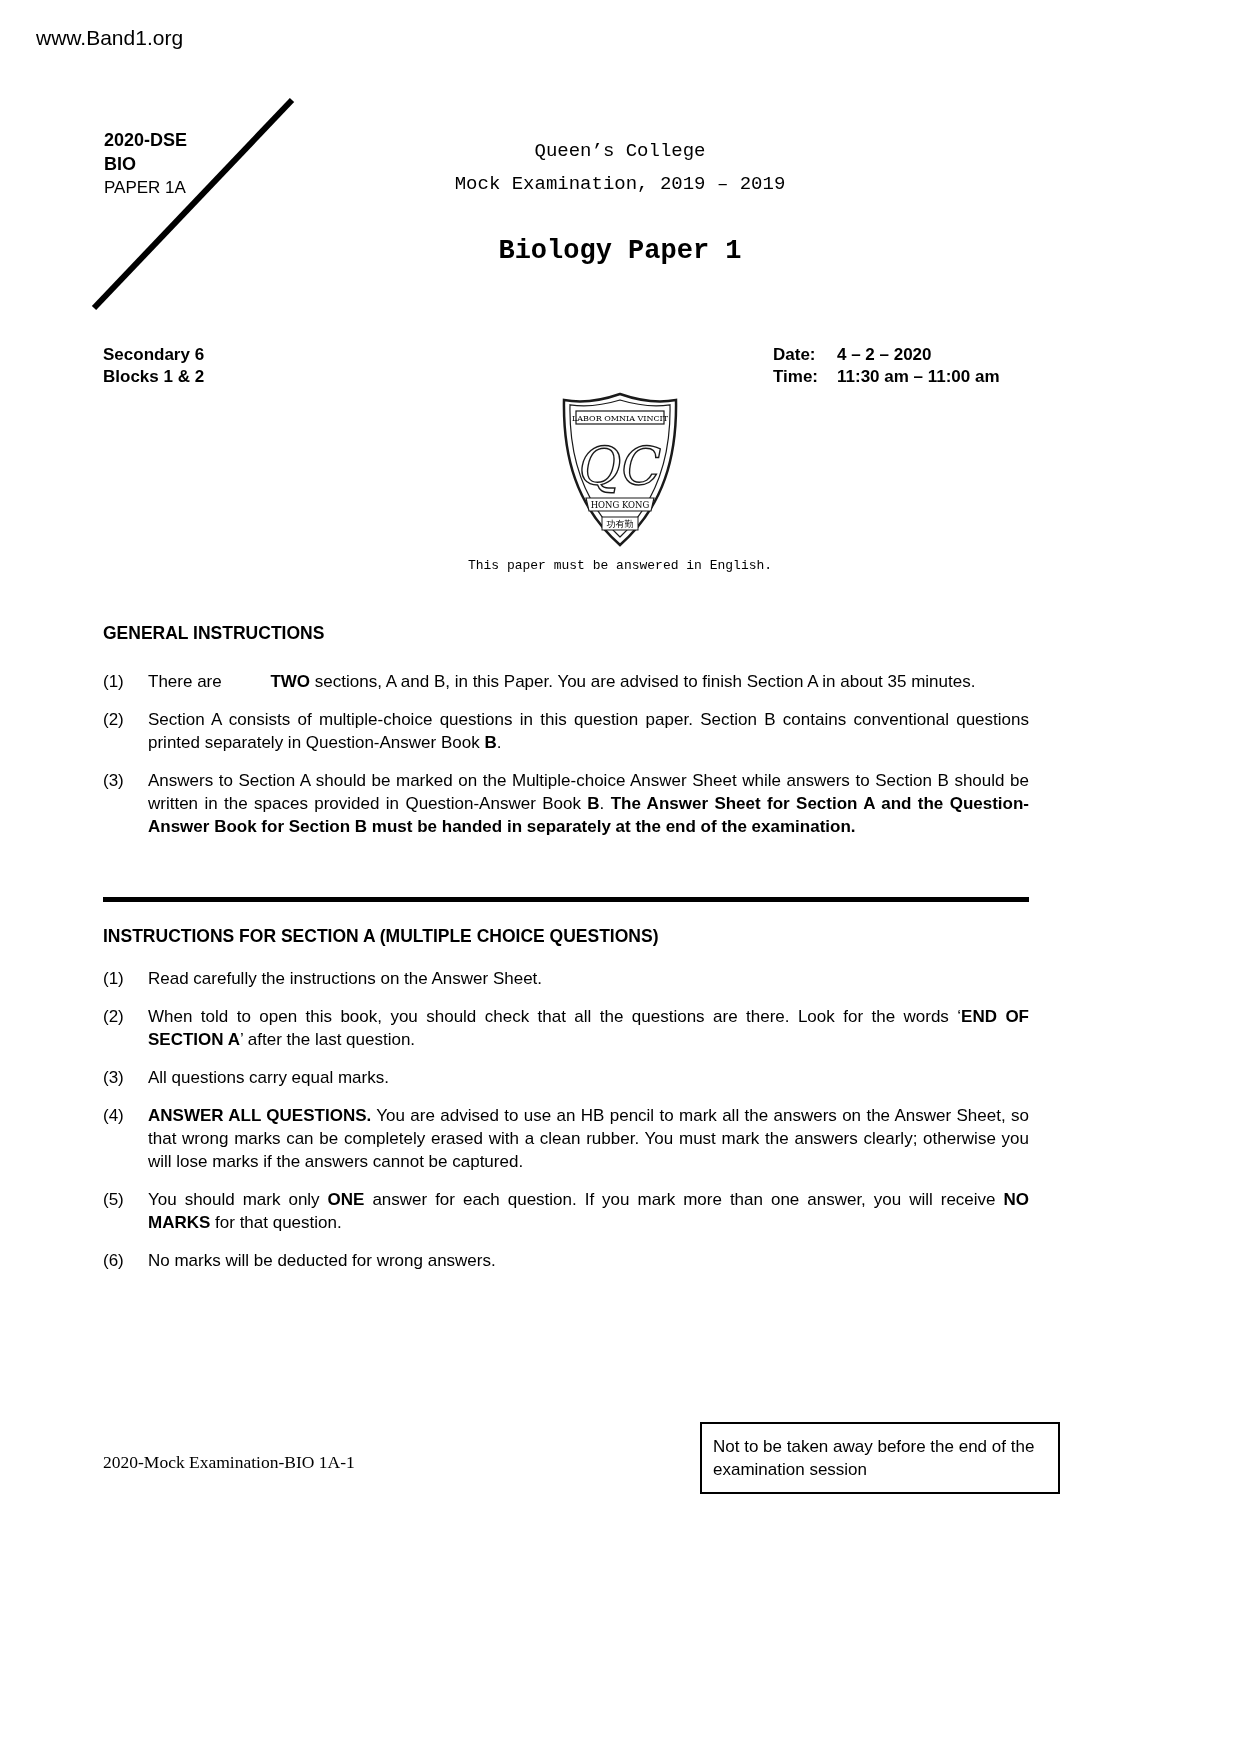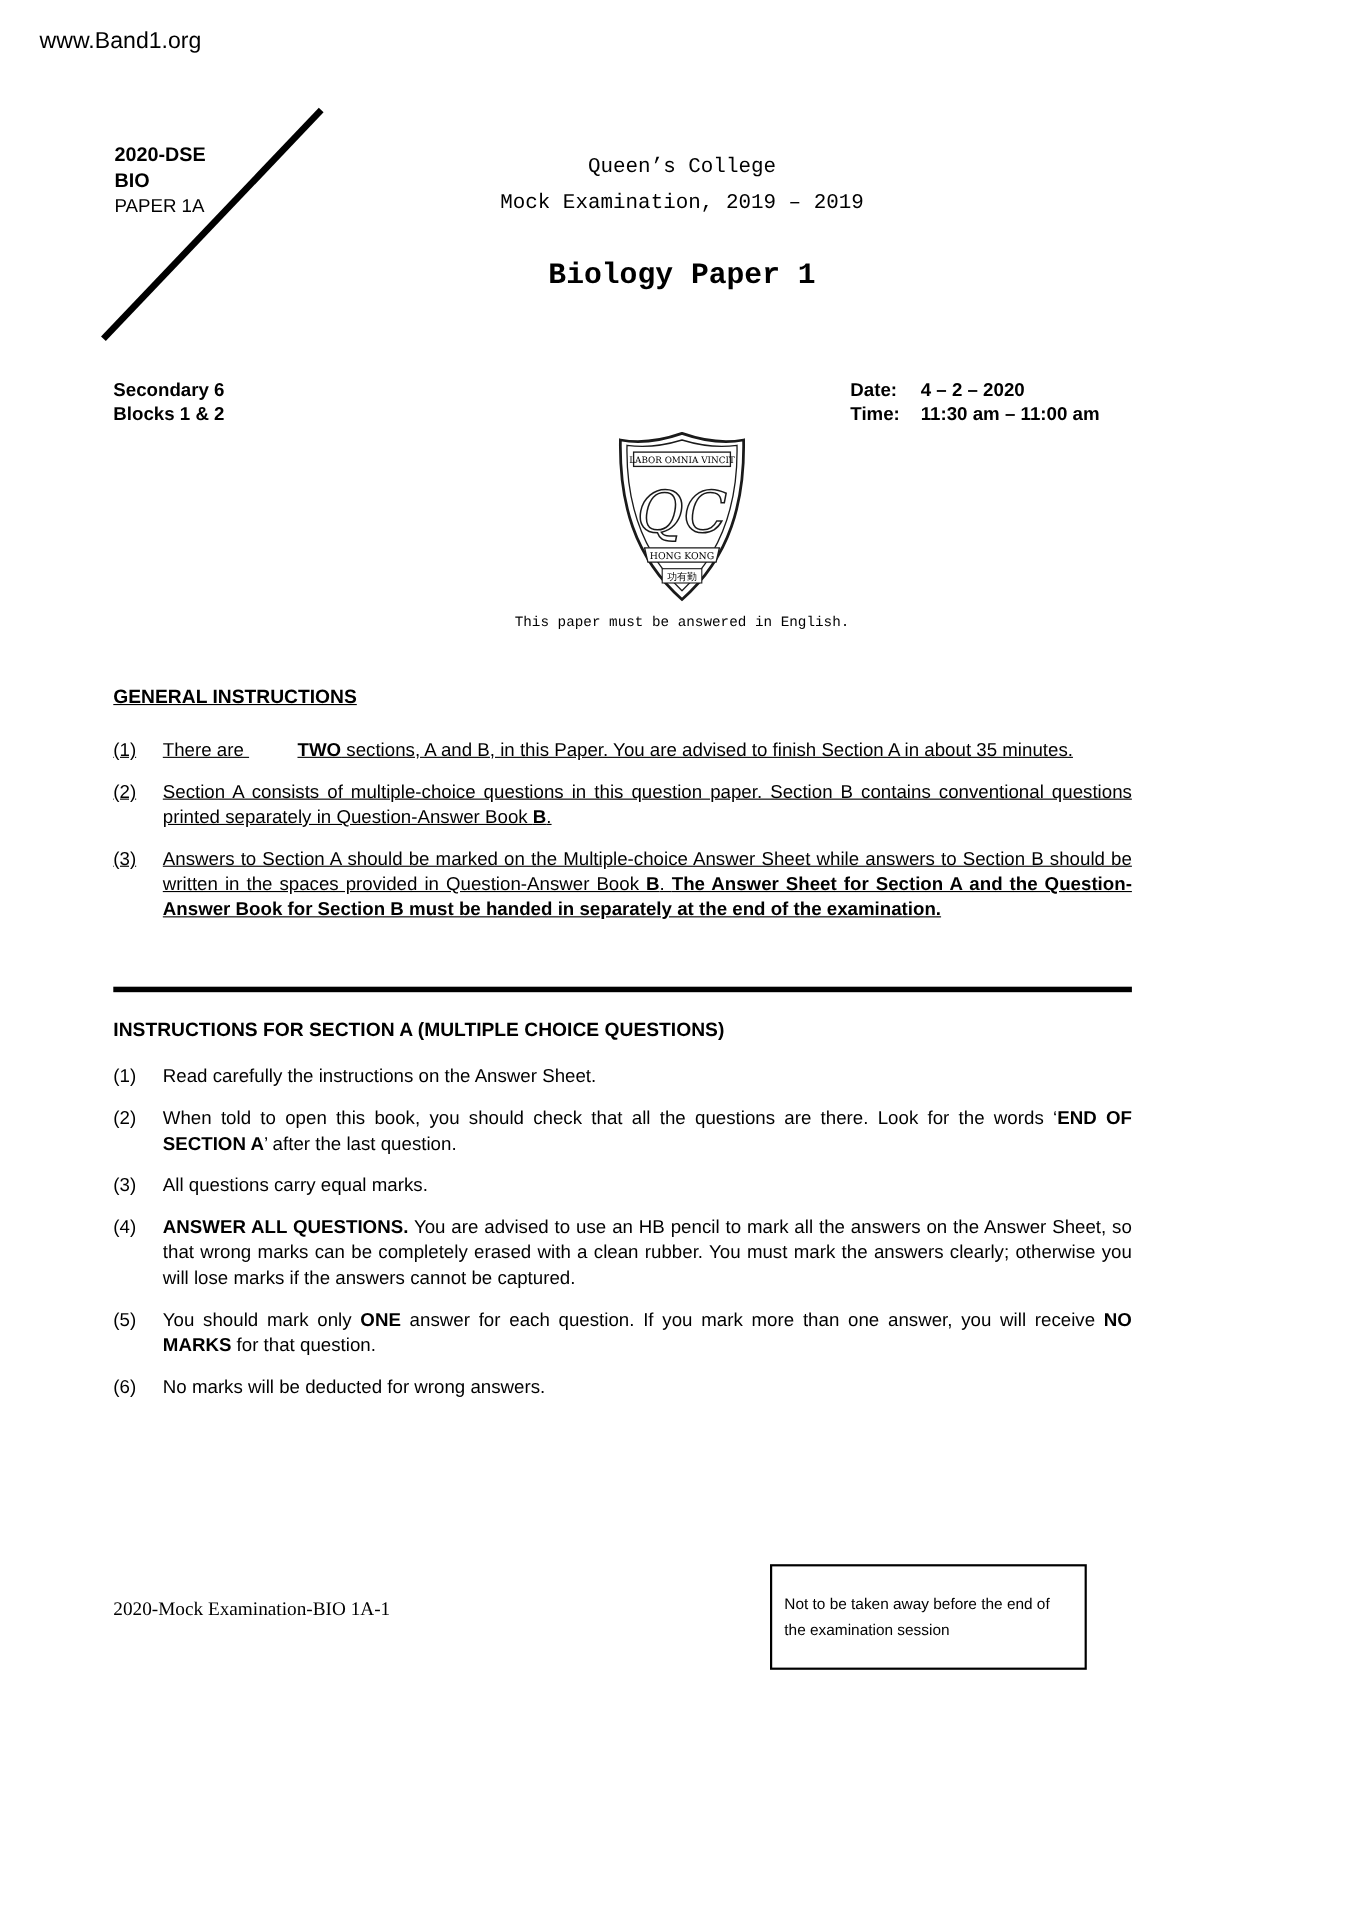--- a/index.html
+++ b/index.html
@@ -28,42 +28,42 @@
 
   .meta-left { left: 103px; top: 344px; font-weight: bold; font-size: 17px; line-height: 22px; }
   .meta-right { left: 725px; top: 344px; font-weight: bold; font-size: 17px; line-height: 22px; margin-left: 48px; }
   .meta-label { display: inline-block; width: 64px; }
 
   .crest { left: 550px; top: 390px; }
 
   .lang-note { top: 558px; font-size: 13px; }
 
   .section { left: 103px; width: 926px; }
-  .sec-general { top: 623px; text-decoration: underline; }
+  .sec-general { top: 623px; }
   .sec-a { top: 926px; }
   .section h2 { font-size: 17.5px; font-weight: bold; }
   .sec-general h2 { margin-bottom: 26px; }
   .sec-a h2 { margin-bottom: 20px; }
 
   .item { display: flex; margin-bottom: 15px; line-height: 23px; }
   .item-num { width: 45px; flex: 0 0 45px; }
   .item-text { flex: 1; text-align: justify; }
 
   .rule { left: 103px; top: 897px; width: 926px; height: 5px; background: #000; }
 
   .footer-left {
     left: 103px; top: 1452px;
     font-family: "Liberation Serif", serif;
     font-size: 17.5px;
   }
   .notice-box {
-    left: 700px; top: 1422px; width: 288px;
+    left: 700px; top: 1422px; width: 360px;
     border: 2px solid #000;
-    padding: 23px 11px;
-    font-size: 14px; line-height: 23px;
+    padding: 11px 11px;
+    font-size: 17px; line-height: 23px;
   }
 
   svg text { font-family: "DejaVu Serif", serif; }
 </style>
 </head>
 <body>
 
 <div class="abs watermark">www.Band1.org</div>
 
 <svg class="abs diag" width="214" height="220">

